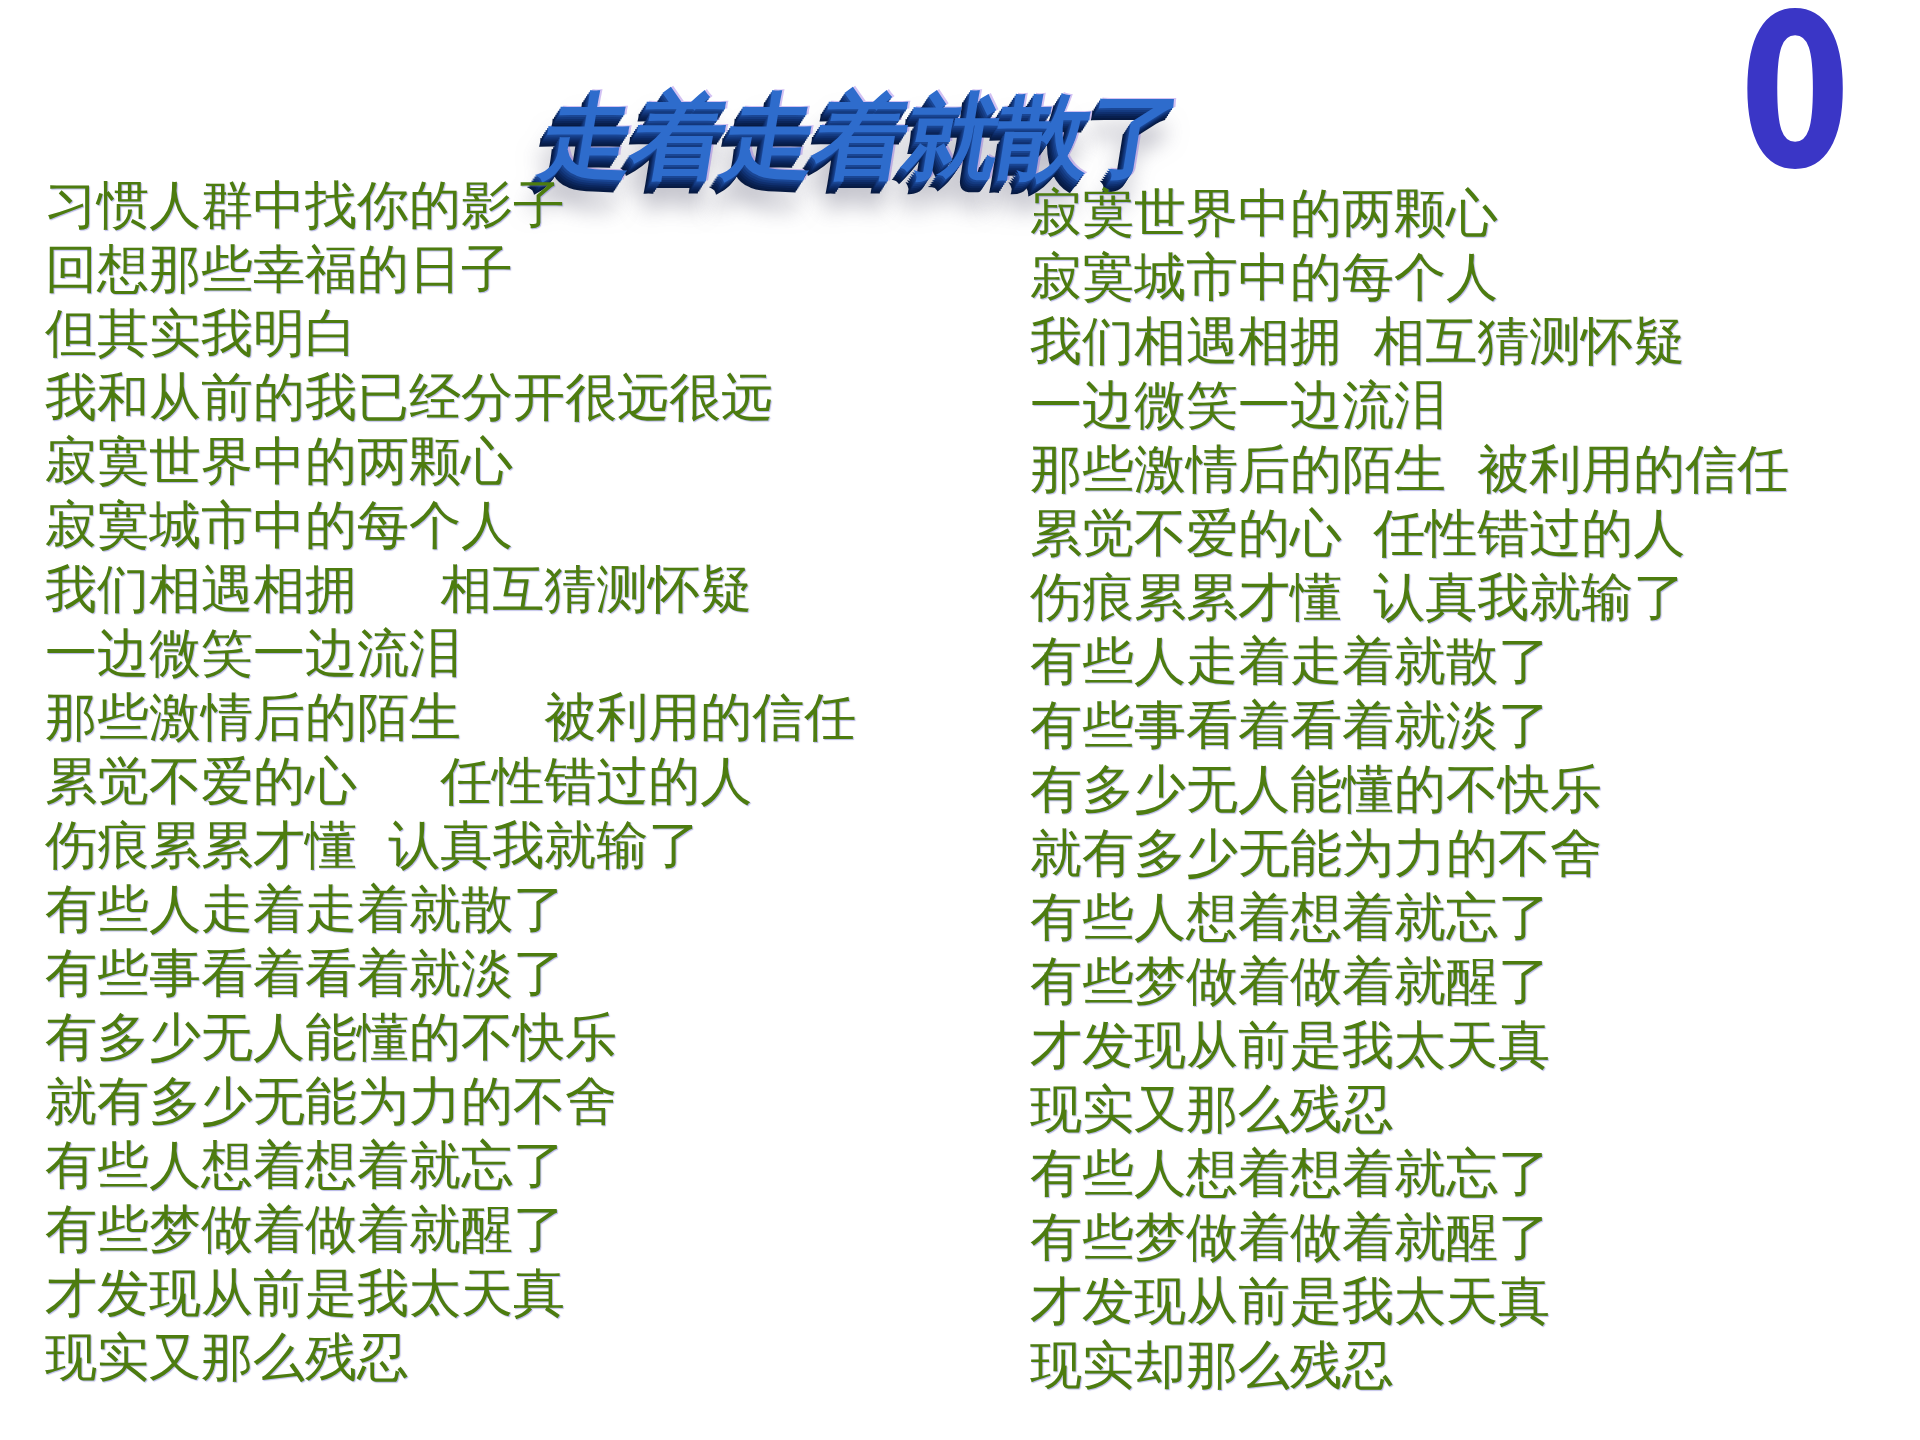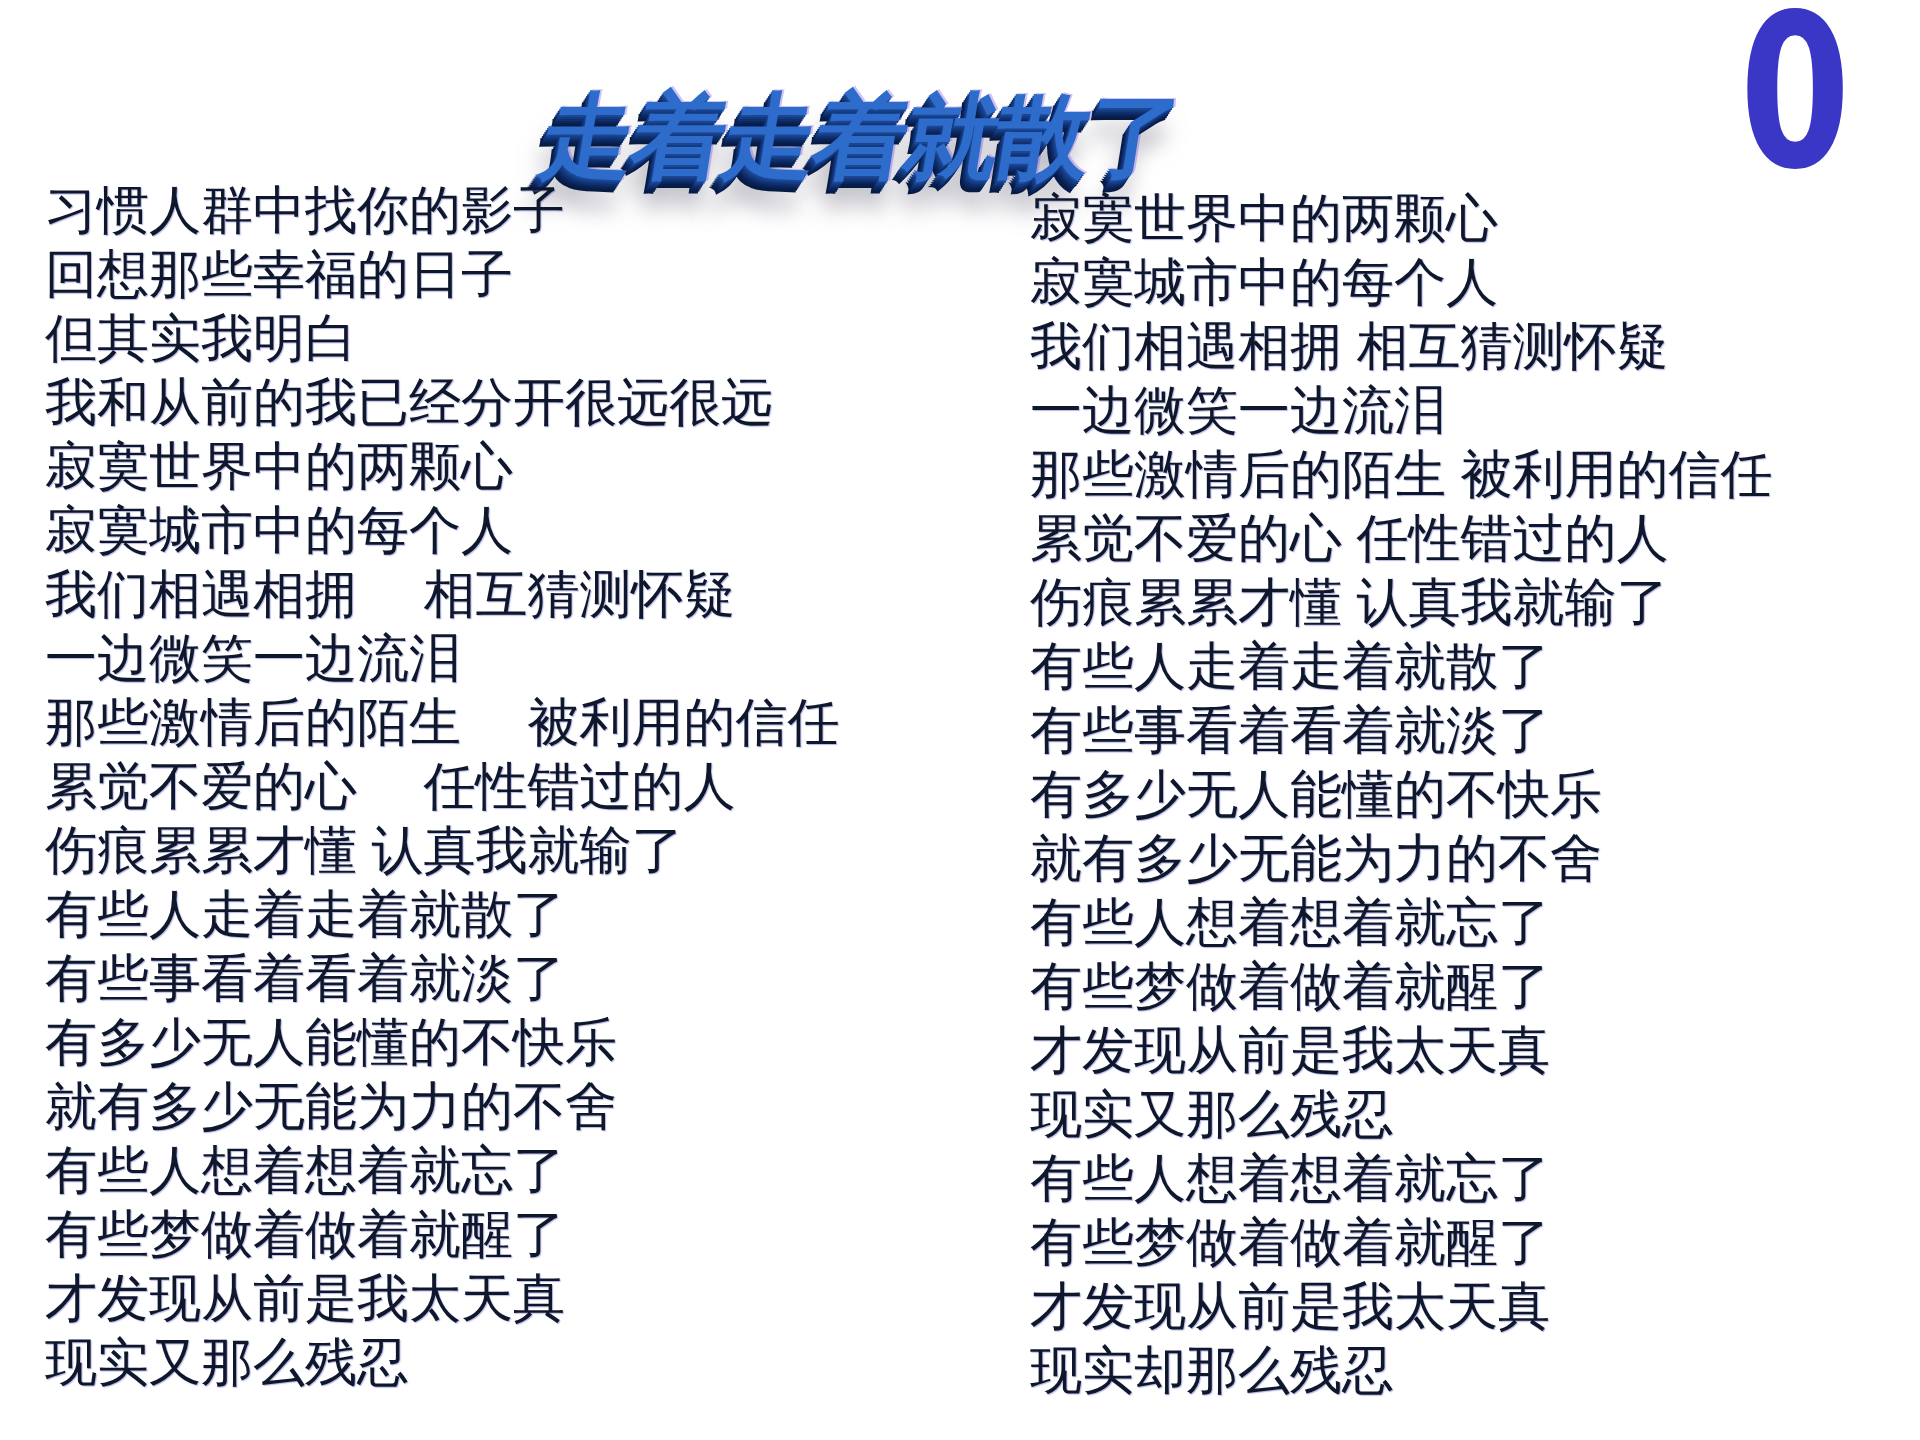--- a/index.html
+++ b/index.html
@@ -50,24 +50,24 @@
     left: 1715px;
     top: 0px;
     width: 160px;
     height: 190px;
   }
   
   .col {
     position: absolute;
     font-size: 52px;
     line-height: 64px;
-    color: #0f172a;
+    color: #4d7c0f;
     white-space: pre;
     text-shadow: 1px 1px 1px rgba(110, 110, 210, 0.5);
-    font-family: Liberation Sans, sans-serif;
+    font-family: Liberation Mono, monospace;
   }
   .col-left  { left: 45px;   top: 178px; }
   .col-right { left: 1030px; top: 186px; }
   .line { height: 64px; }
 </style>
 </head>
 <body>
 
 <div class="slide">
 

